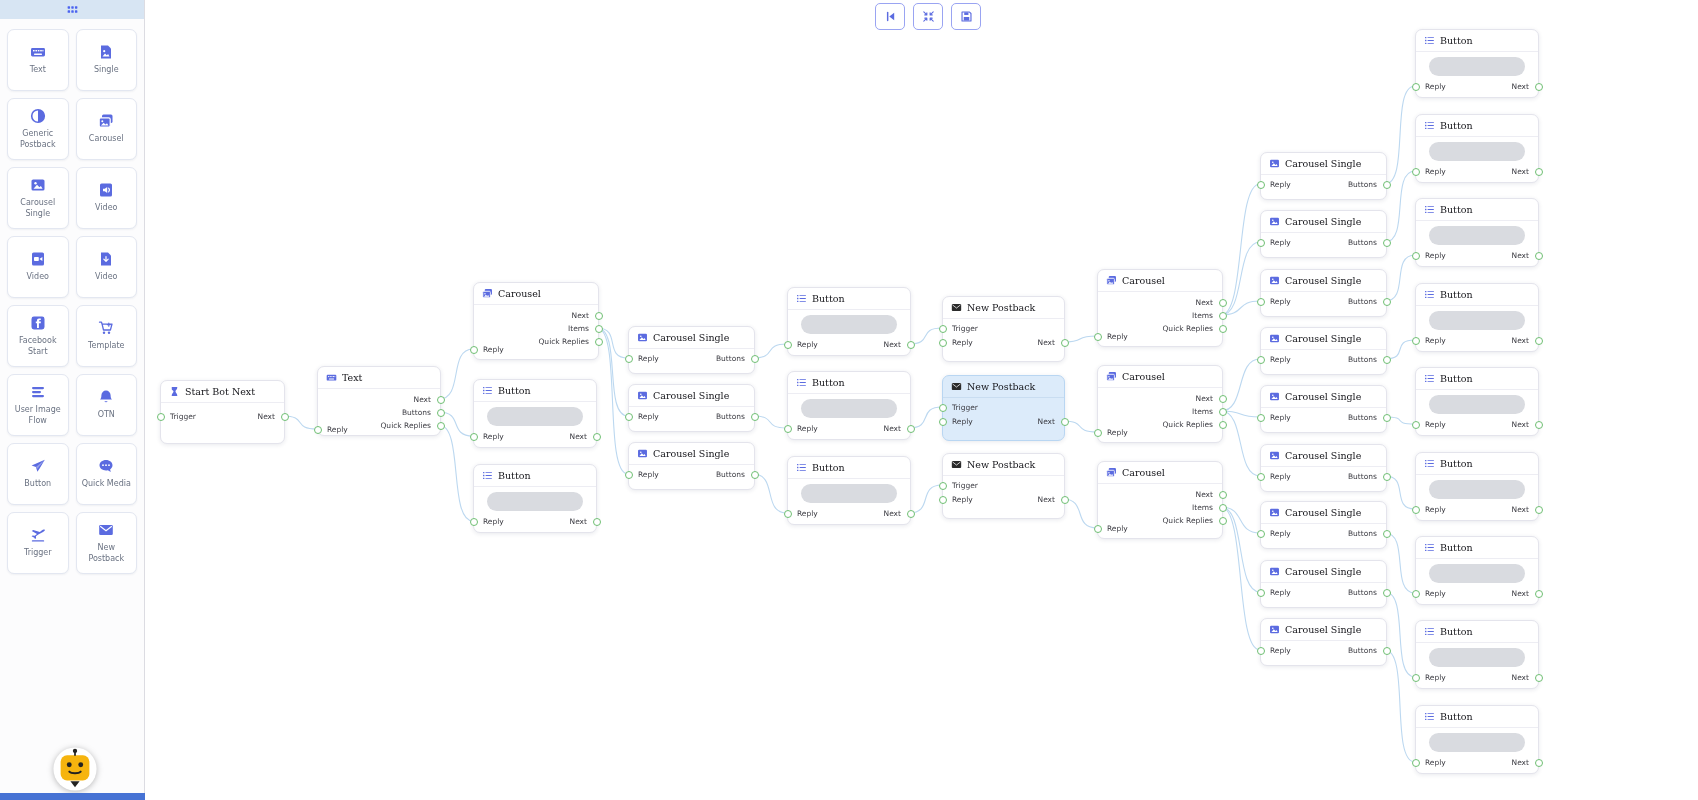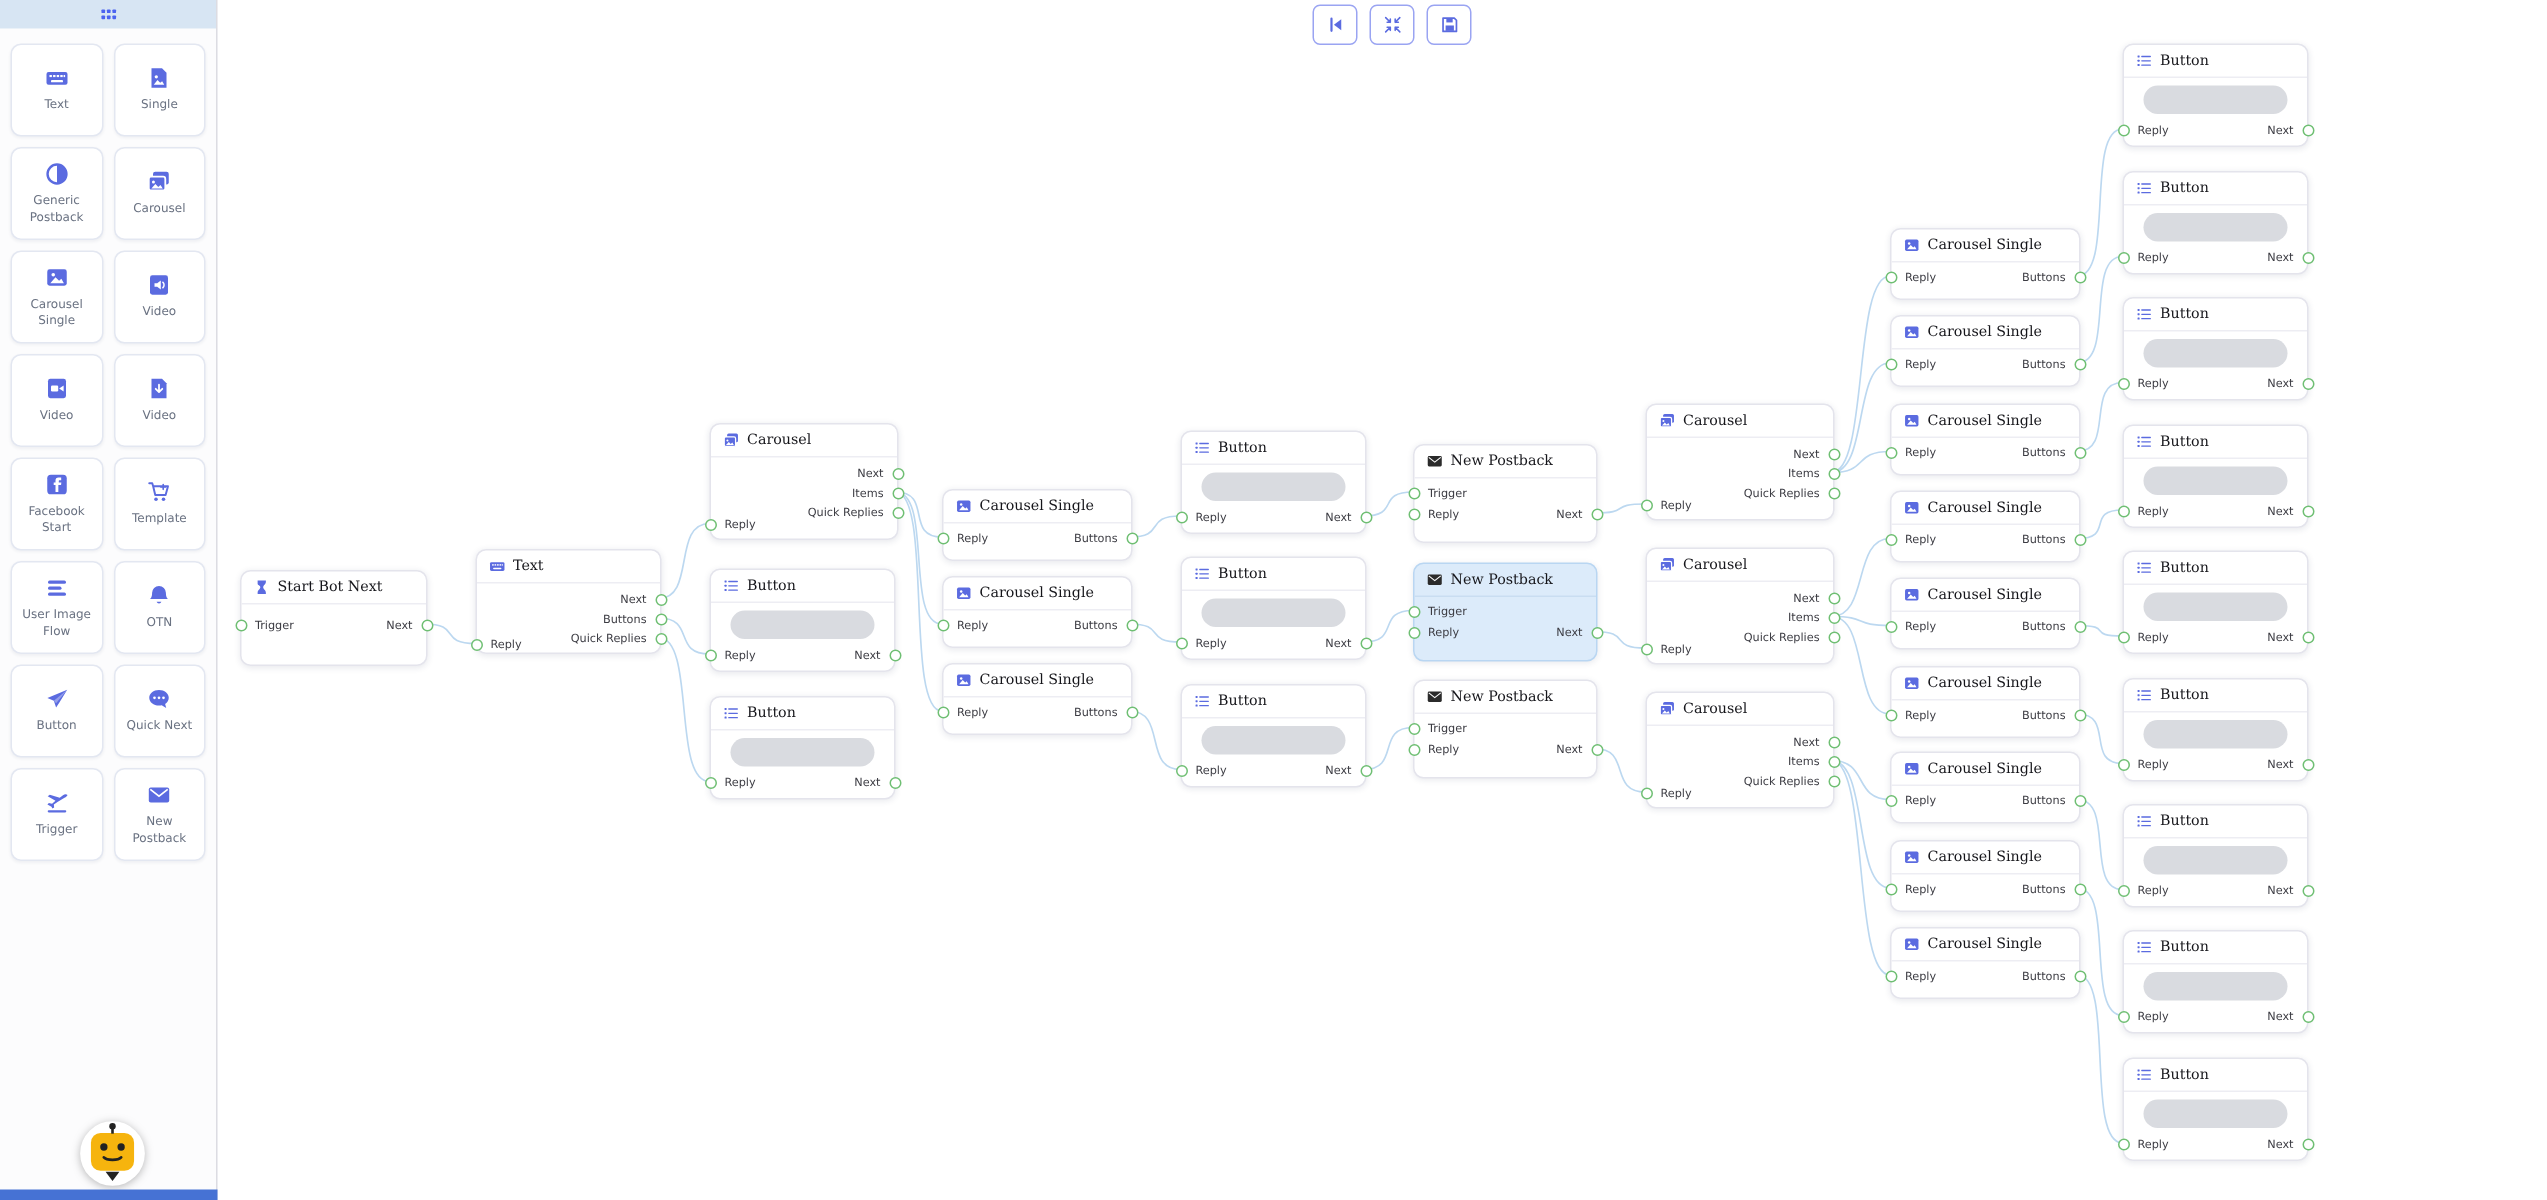--- a/index.html
+++ b/index.html
@@ -956,21 +956,21 @@
         <span class="picon">
           <svg viewBox="0 0 16 16" aria-hidden="true">
             <path d="M8 2C4.3 2 1.5 4.3 1.5 7.2c0 2.9 2.8 5.2 6.5 5.2.6 0 1.2-.1 1.8-.2l3 1.8-.7-2.6c1.5-1 2.4-2.5 2.4-4.2C14.5 4.3 11.7 2 8 2Z" fill="currentColor"></path>
             <g fill="#fff">
               <circle cx="5" cy="7.2" r=".9"></circle>
               <circle cx="8" cy="7.2" r=".9"></circle>
               <circle cx="11" cy="7.2" r=".9"></circle>
             </g>
           </svg>
         </span>
-        <span>Quick Next</span>
+        <span>Quick Media</span>
       </div>
       <div class="pcard">
         <span class="picon">
           <svg viewBox="0 0 16 16" aria-hidden="true">
             <path d="M15 3c-.8-.8-2-.6-3 .2L9.8 4.9 3.2 2.9l-1.4 1 5.2 3-2.3 1.9-2.1-.4-1 .9 2.7 1.5.7 1.2 1.1-.7-.2-2 2.4-1.7L13 4.9C14 4.2 14.8 3.8 15 3Z" fill="currentColor"></path>
             <rect x="1.8" y="13.2" width="12.4" height="1.4" rx=".7" fill="currentColor"></rect>
           </svg>
         </span>
         <span>Trigger</span>
       </div>

